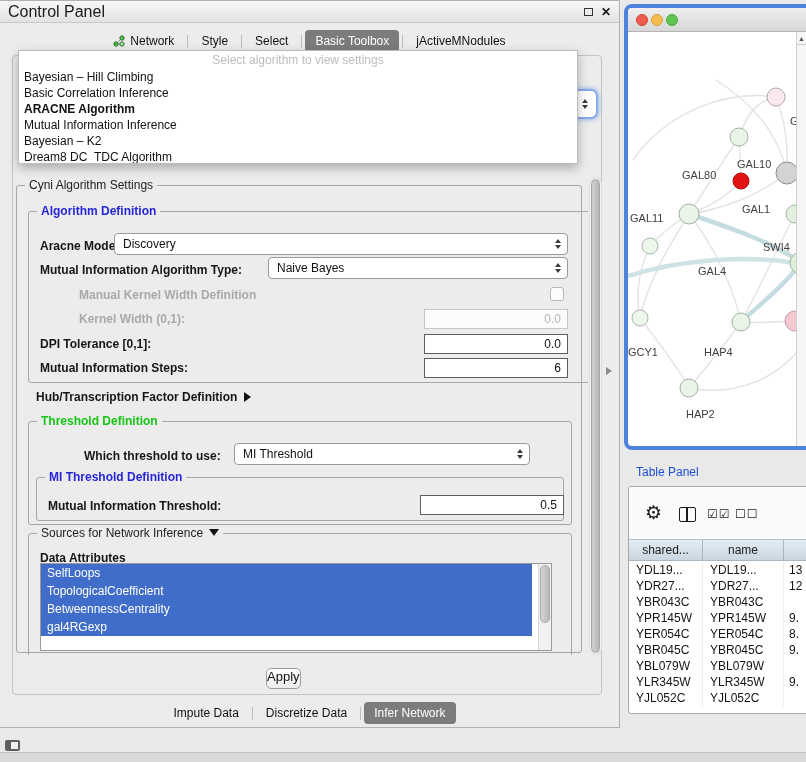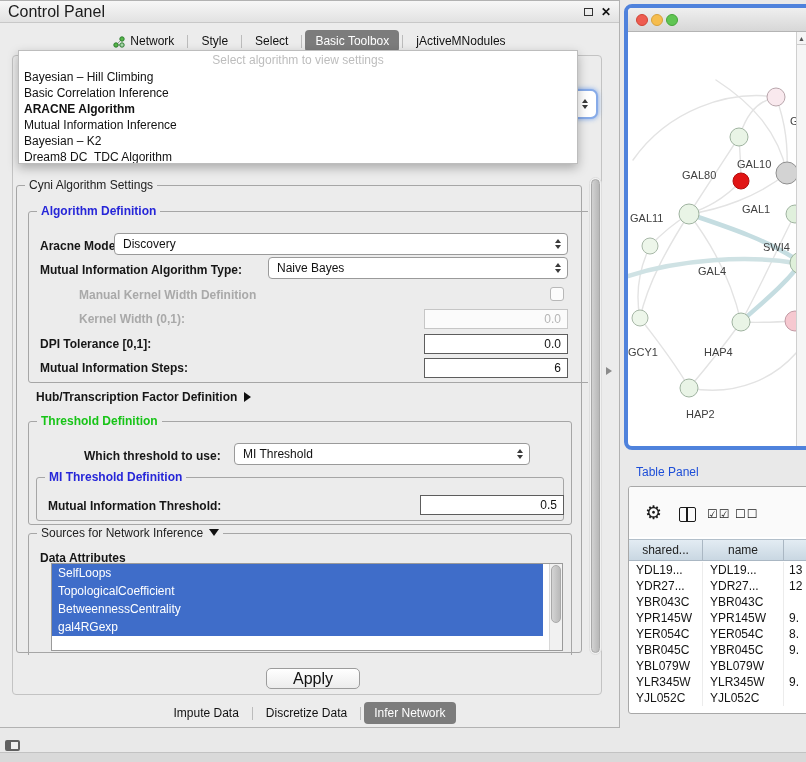--- a/index.html
+++ b/index.html
@@ -28,21 +28,21 @@
   }
   #cp-title { font-size: 16px; color: #1b1b1b; }
   .tb-icons { margin-left: auto; display: flex; align-items: center; gap: 8px; }
   .float-box { width: 9px; height: 8px; border: 1.5px solid #333; background: transparent; }
   .close-x { font-weight: bold; font-size: 12px; color: #111; line-height: 12px; }
 
   
   .tabbar { position: absolute; left: 0; width: 100%; display: flex; justify-content: center; align-items: center; }
   #top-tabs { top: 28px; height: 24px; }
   #bottom-tabs { top: 700px; height: 24px; }
-  .tab { padding: 4px 10px; border-radius: 4px; display: flex; align-items: flex-end; gap: 5px; white-space: nowrap; cursor: default; }
+  .tab { padding: 4px 10px; border-radius: 4px; display: flex; align-items: center; gap: 5px; white-space: nowrap; cursor: default; }
   .tab.selected { background: #7c7c7c; color: #fff; }
   .tab-sep { width: 1px; height: 13px; background: #bcbcbc; margin: 0 3px; }
   .tab-icon { display: inline-flex; width: 12px; height: 12px; }
 
   
   #cp-content-border {
     position: absolute; left: 12px; top: 54px; width: 590px; height: 640px;
     border: 1px solid #c3c3c3; border-radius: 4px; background: #ececec;
   }
 
@@ -89,34 +89,34 @@
     position: absolute; height: 20px; border: 1px solid #5d5d5d; background: #fff;
     text-align: right; padding: 0 6px; font: 12px "Liberation Sans", sans-serif; color: #111;
   }
   .tfield.disabled { border-color: #c6c6c6; color: #b5b5b5; background: #fbfbfb; }
 
   .checkbox { position: absolute; width: 14px; height: 14px; border: 1px solid #b8b8b8; border-radius: 3px; background: #fcfcfc; }
 
   .tri-right { display: inline-block; width: 0; height: 0; border-top: 5px solid transparent; border-bottom: 5px solid transparent; border-left: 7px solid #111; margin-left: 7px; vertical-align: -1px; }
   .tri-down { display: inline-block; width: 0; height: 0; border-left: 5px solid transparent; border-right: 5px solid transparent; border-top: 7px solid #111; margin-left: 6px; vertical-align: 1px; }
 
-  #attr-list { position: absolute; left: 37px; top: 386px; width: 512px; height: 88px; background: #fff; border: 1px solid #9a9a9a; overflow: hidden; padding-right: 19px; }
+  #attr-list { position: absolute; left: 26px; top: 386px; width: 512px; height: 88px; background: #fff; border: 1px solid #9a9a9a; overflow: hidden; padding-right: 19px; }
   .list-item { height: 18px; line-height: 18px; padding-left: 6px; color: #fff; background: #3f6dc9; font-size: 12px; white-space: nowrap; }
   #attr-list-scroll { position: absolute; right: 0; top: 0; bottom: 0; width: 13px; background: #f1f1f1; border-left: 1px solid #d8d8d8; }
   #attr-list-thumb { position: absolute; left: 1px; right: 1px; top: 1px; height: 58px; background: linear-gradient(90deg,#d4d4d4,#b9b9b9); border: 1px solid #a9a9a9; border-radius: 6px; }
 
   
   #cp-vscroll { position: absolute; left: 589px; top: 176px; width: 13px; height: 478px; background: #f2f2f2; border: 1px solid #dedede; border-radius: 7px; }
   #cp-vthumb { position: absolute; left: 1px; right: 1px; top: 1px; bottom: 1px; border-radius: 6px; background: linear-gradient(90deg,#d2d2d2,#b7b7b7); border: 1px solid #a8a8a8; }
 
   .btn {
-    position: absolute; height: 21px; padding: 0 26px;
+    position: absolute; height: 21px; padding: 0 0;
     background: linear-gradient(#ffffff, #ececec);
     border: 1px solid #9c9c9c; border-radius: 5px;
-    display: flex; align-items: flex-end; font-size: 16px; cursor: default;
+    display: flex; align-items: flex-start; font-size: 13px; cursor: default;
   }
 
   .splitter-arrow { position: absolute; left: 606px; top: 367px; width: 0; height: 0; border-top: 4px solid transparent; border-bottom: 4px solid transparent; border-left: 6px solid #8b8b8b; }
 
   
   #net-window {
     left: 624px; top: 4px; width: 196px; height: 446px;
     border: 4px solid #4f82dc; border-radius: 8px;
     background: #fff; overflow: hidden;
   }

